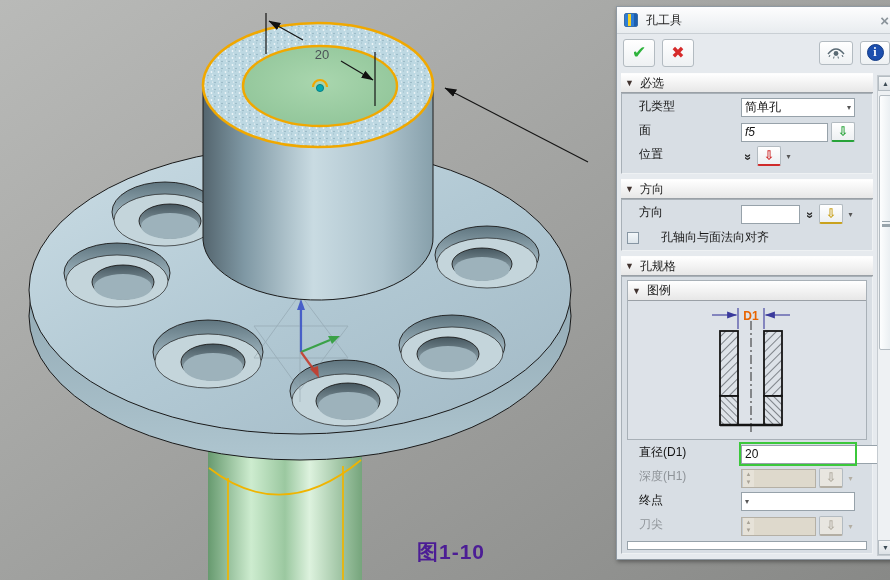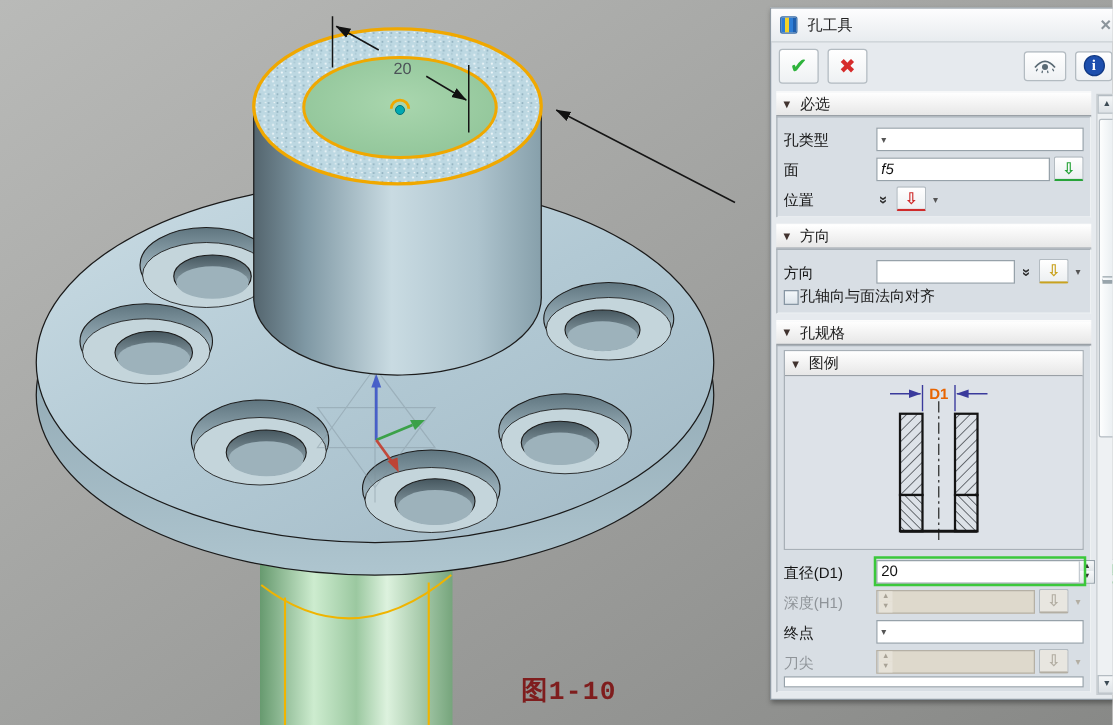--- a/index.html
+++ b/index.html
@@ -3,21 +3,21 @@
 <meta charset="utf-8">
 <style>
   * { margin:0; padding:0; box-sizing:border-box; }
   html,body { width:890px; height:580px; overflow:hidden;
     font-family:"Liberation Sans","DejaVu Sans",sans-serif; }
   .stage { position:relative; width:890px; height:580px; background:#9a9b99; }
   .scene { position:absolute; left:0; top:0; width:890px; height:580px; }
 
   
   .caption { position:absolute; left:417px; top:538px; font-size:21px; font-weight:bold;
-    color:#7f1d1d; font-family:Liberation Mono, monospace; letter-spacing:1px; }
+    color:#4c1d95; font-family:Liberation Sans, sans-serif; letter-spacing:1px; }
 
   
   .dialog { position:absolute; left:616px; top:6px; width:281px; height:554px;
     background:#e6eaee; border:1px solid #8f99a2; box-shadow:1px 2px 4px rgba(0,0,0,.35);
     font-size:12px; color:#1a1a1a; }
   .titlebar { height:27px; display:flex; align-items:center; padding:0 7px;
     background:linear-gradient(#fdfdfe,#e8ecef); border-bottom:1px solid #c9cfd4; }
   .app-icon { width:14px; height:14px; border:1px solid #3a6ea8; border-radius:2px;
     background:linear-gradient(90deg,#2d7dd6 0 28%,#f5d327 28% 52%,#2d7dd6 52% 78%,#1e5fae 78%); }
   .title { margin-left:8px; flex:1; color:#222; }
@@ -35,21 +35,21 @@
     font-family:"Liberation Serif","DejaVu Serif",serif; font-weight:bold; font-size:12px;
     display:flex; align-items:center; justify-content:center; border:1px solid #123a85; }
 
   .content { position:absolute; left:4px; right:23px; top:66px; bottom:2px; }
   .sect { height:20px; display:flex; align-items:center; gap:6px; padding:0 4px;
     background:linear-gradient(#ffffff,#e7e7e7); border-bottom:1px solid #9aa0a6;
     border-top:1px solid #fdfdfd; color:#1c1c1c; }
   .sect .tri { font-size:9px; color:#41332f; }
   .group { background:#d8dee4; border:1px solid #a8b0b7; border-right-color:#eef1f3;
     border-bottom-color:#eef1f3; padding:3px 5px; margin-bottom:5px; }
-  .row { display:flex; align-items:flex-end; height:23px; margin:1px 0; }
+  .row { display:flex; align-items:flex-start; height:23px; margin:1px 12px;gap:28px; }
   .lbl { width:74px; flex:none; color:#141414; }
   .lbl.dis { color:#8f9499; }
   .fieldwrap { flex:1; display:flex; align-items:center; gap:3px; min-width:0; }
   .txt, .dd { height:19px; border:1px solid #97a2aa; background:#fff; font-size:12px;
     padding:0 3px; font-family:inherit; color:#111; }
   .txt { flex:1; min-width:0;font-style:italic; }
   .dd { flex:1; display:flex; align-items:center; }
   .dd .ddval { flex:1; }
   .dd .ddcaret { font-size:8px; color:#555; }
   .spinbox { flex:1; display:flex; border:1px solid #97a2aa; background:#fff; height:19px; }
@@ -66,21 +66,21 @@
   .pick.yellow { color:#c9a21e; border-bottom:2px solid #c9a21e; }
   .pick.off { color:#b3aea3; border-bottom:2px solid #b3aea3; background:#e8e6e0; }
   .chev { width:13px; flex:none; text-align:center; color:#2e2e2e; font-weight:bold;
     font-size:12px; transform:rotate(90deg); letter-spacing:-2px; }
   .mcaret { width:9px; flex:none; font-size:8px; color:#555; text-align:center; }
   .mcaret.off { color:#b3aea3; }
   .hl { outline:2px solid #3bc83b; }
   .dis .txt, .txt.off, .spinbox.off { background:#ded9cc; color:#8b8b8b; border-color:#b5b0a5; }
   .spinbox.off input { color:#8b8b8b; }
   .spinbox.off .spins span { color:#a8a296; background:#e6e2d8; }
-  .cbrow { display:flex; align-items:center; gap:1px; height:19px; }
+  .cbrow { display:flex; align-items:center; gap:22px; height:19px; }
   .cb { width:12px; height:12px; border:1px solid #8796a3;
     background:linear-gradient(#f3f7fa,#dde5eb); }
   .legend { border:1px solid #a8b0b7; background:#dde2e8; margin-bottom:4px; }
   .legend .sect { border-top:none; }
   .legend-canvas { height:138px;text-align:center; }
   .partialbar { height:9px; background:#fff; border:1px solid #97a2aa; margin-top:2px; }
 
   
   .vscroll { position:absolute; top:68px; right:2px; width:17px; bottom:3px;
     background:#eef1f3; border:1px solid #c5cbd0; }
@@ -277,20 +277,21 @@
 
       <div class="sect">
         <span class="tri">▼</span>
         <span>必选</span>
       </div>
       <div class="group">
         <div class="row">
           <span class="lbl">孔类型</span>
           <div class="fieldwrap">
             <div class="dd">
+              <span class="ddval">简单孔</span>
               <span class="ddcaret">▾</span>
             </div>
           </div>
         </div>
         <div class="row">
           <span class="lbl">面</span>
           <div class="fieldwrap">
             <input class="txt" value="f5" style="">
             <span class="pick green">⇩</span>
           </div>

